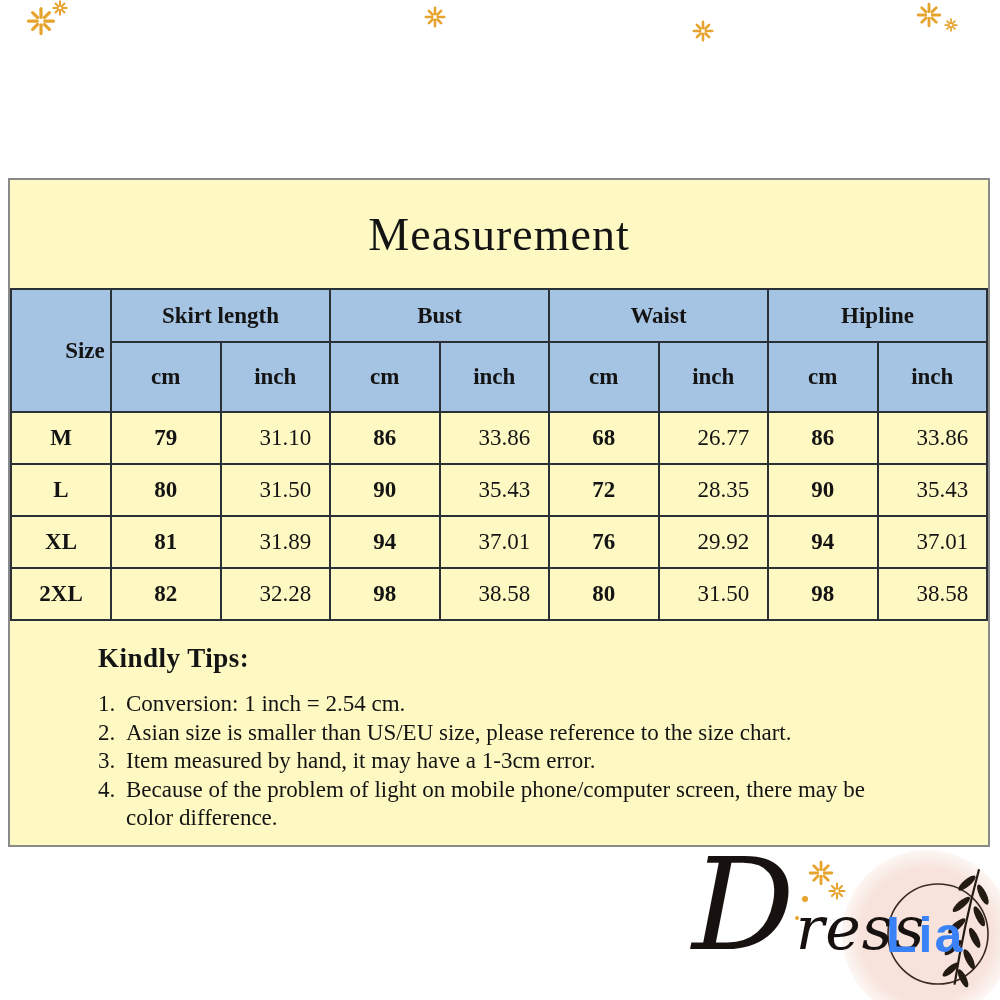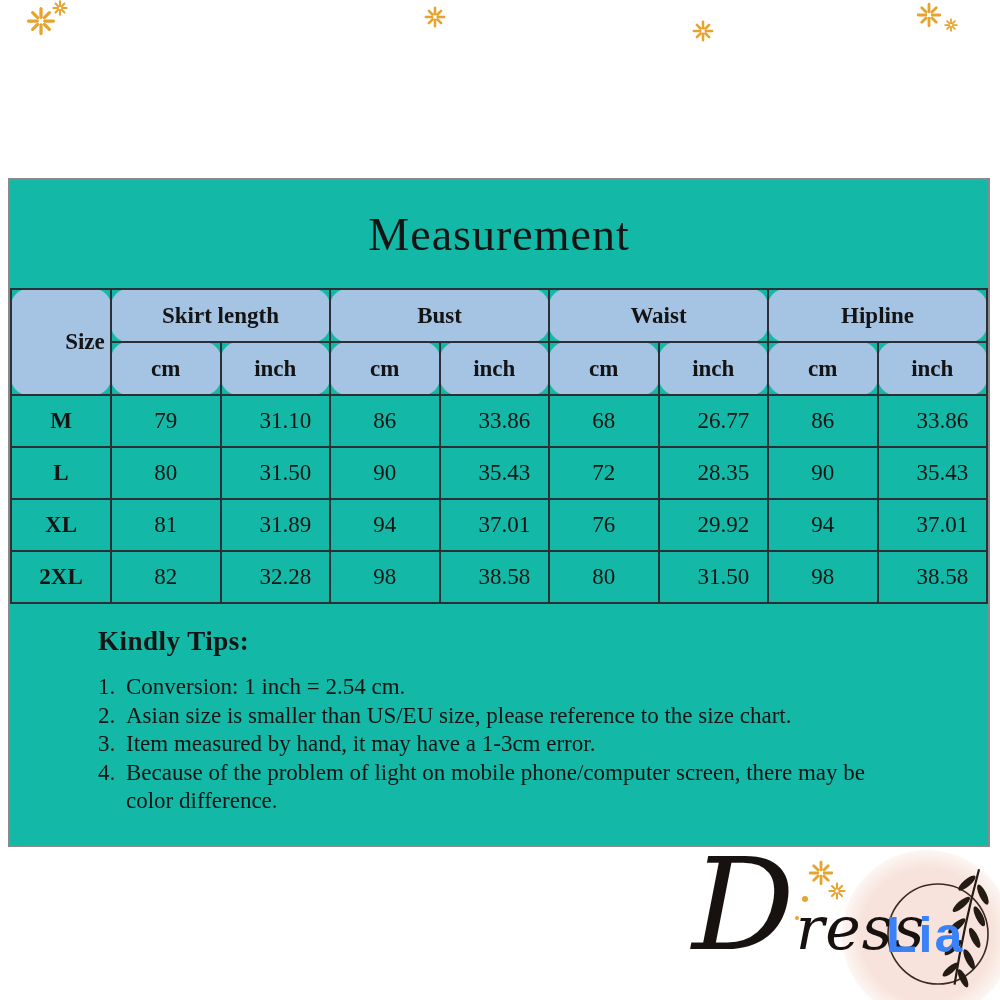--- a/index.html
+++ b/index.html
@@ -10,35 +10,35 @@
     --logo-circle:#f7e3db;
     --ink:#141414;
     --logo-ink:#17120f;
   }
   *{margin:0;padding:0;box-sizing:border-box;}
   body{width:1000px;height:1000px;font-family:"Liberation Serif","DejaVu Serif",serif;background:#fff;}
   .page{position:relative;width:1000px;height:1000px;background:#fff;overflow:hidden;}
 
   
   .panel{position:absolute;left:8px;top:178px;width:982px;height:669px;
-         border:2px solid var(--outer-border);background:#14b8a6;}
+         border:2px solid var(--outer-border);background:#fef9c3;}
   .title-band{height:108px;display:flex;align-items:center;justify-content:center;
               font-size:46px;color:var(--ink);letter-spacing:1px;}
 
   table.sizes{width:100%;border-collapse:collapse;table-layout:fixed;}
   table.sizes th,table.sizes td{
       border:2px solid var(--border-dark);text-align:center;vertical-align:middle;
       color:var(--ink);font-size:23px;}
-  table.sizes thead th{background:var(--header-blue);font-weight:bold;border-radius:17px;}
+  table.sizes thead th{background:var(--header-blue);font-weight:bold;}
   tr.group-row{height:53px;}
-  tr.unit-row{height:53px;}
+  tr.unit-row{height:70px;}
   tr.data-row{height:52px;}
   th.size-head{font-size:25px;padding-left:48px;}
   td.size-cell{font-weight:bold;font-size:24px;}
-  td.cm{font-weight:normal;}
+  td.cm{font-weight:bold;}
   td.inch{font-weight:normal;padding-left:20px;}
   th.group{font-size:23px;}
   th.unit{font-size:22px;}
 
   
   .tips{padding:22px 60px 0 88px;color:var(--ink);}
   .tips-heading{font-size:27px;font-weight:bold;letter-spacing:0.5px;}
   .tips-list{margin-top:16px;}
   .tip-item{display:flex;line-height:28.5px;font-size:23px;}
   .tip-num{width:28px;flex:0 0 28px;text-align:left;}

